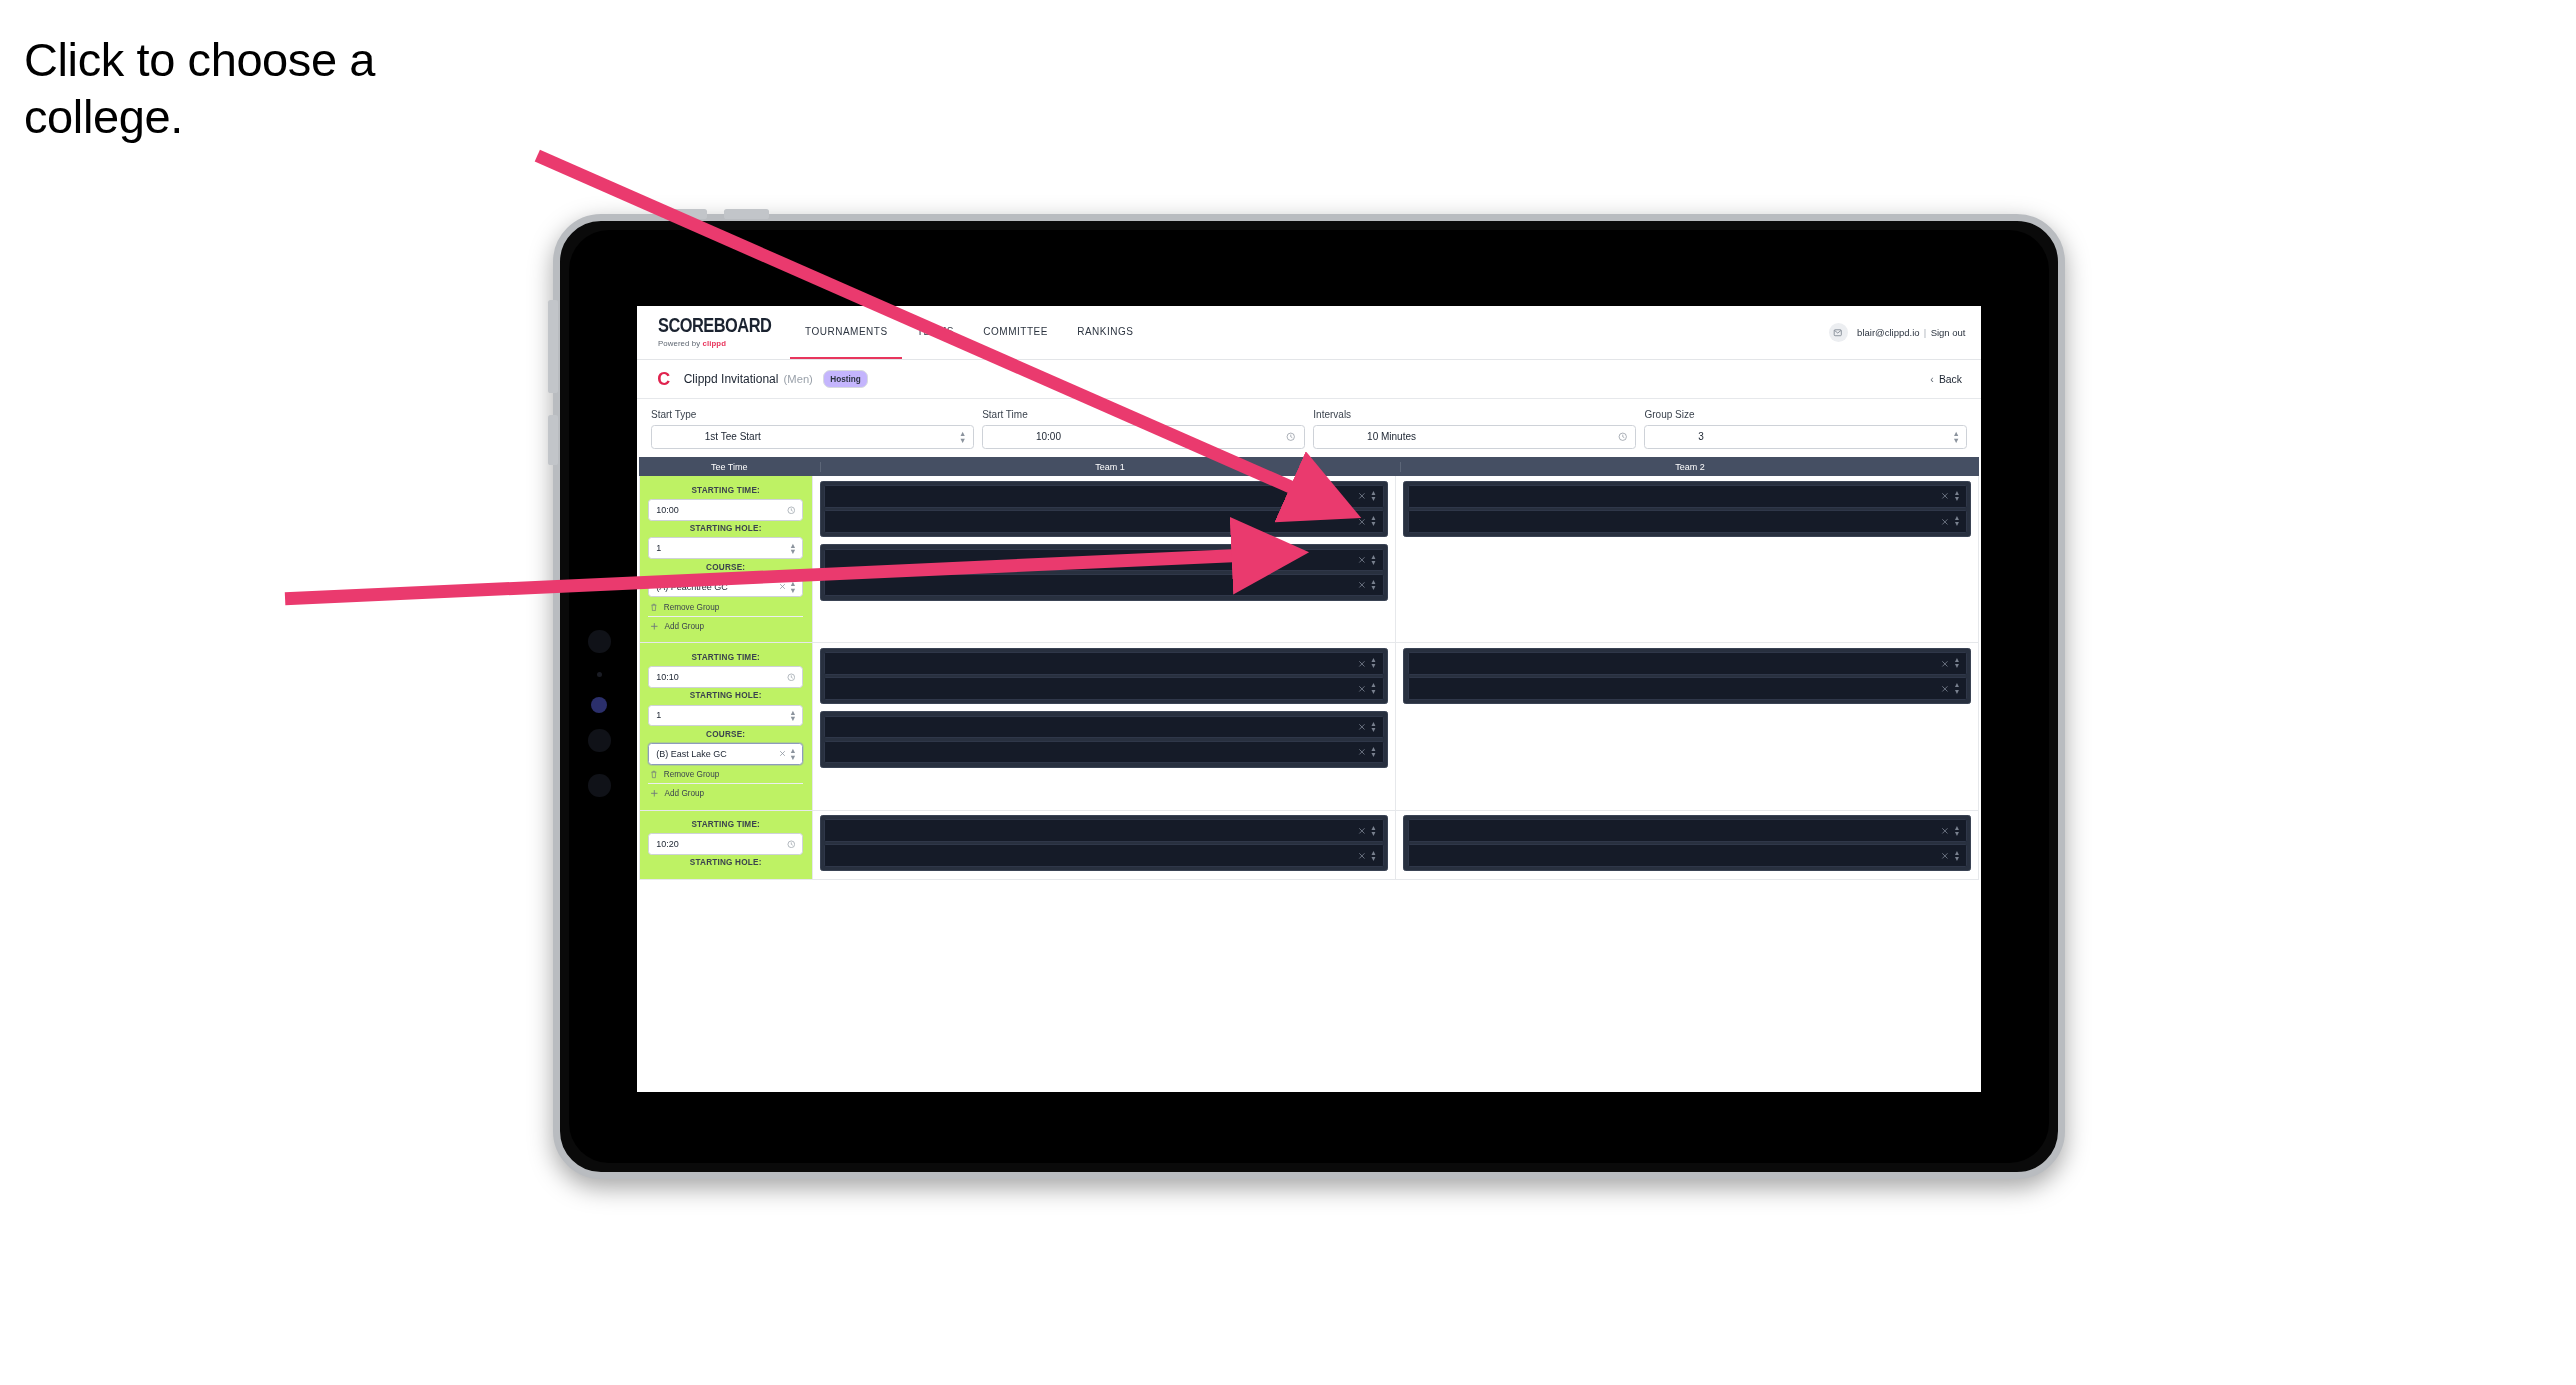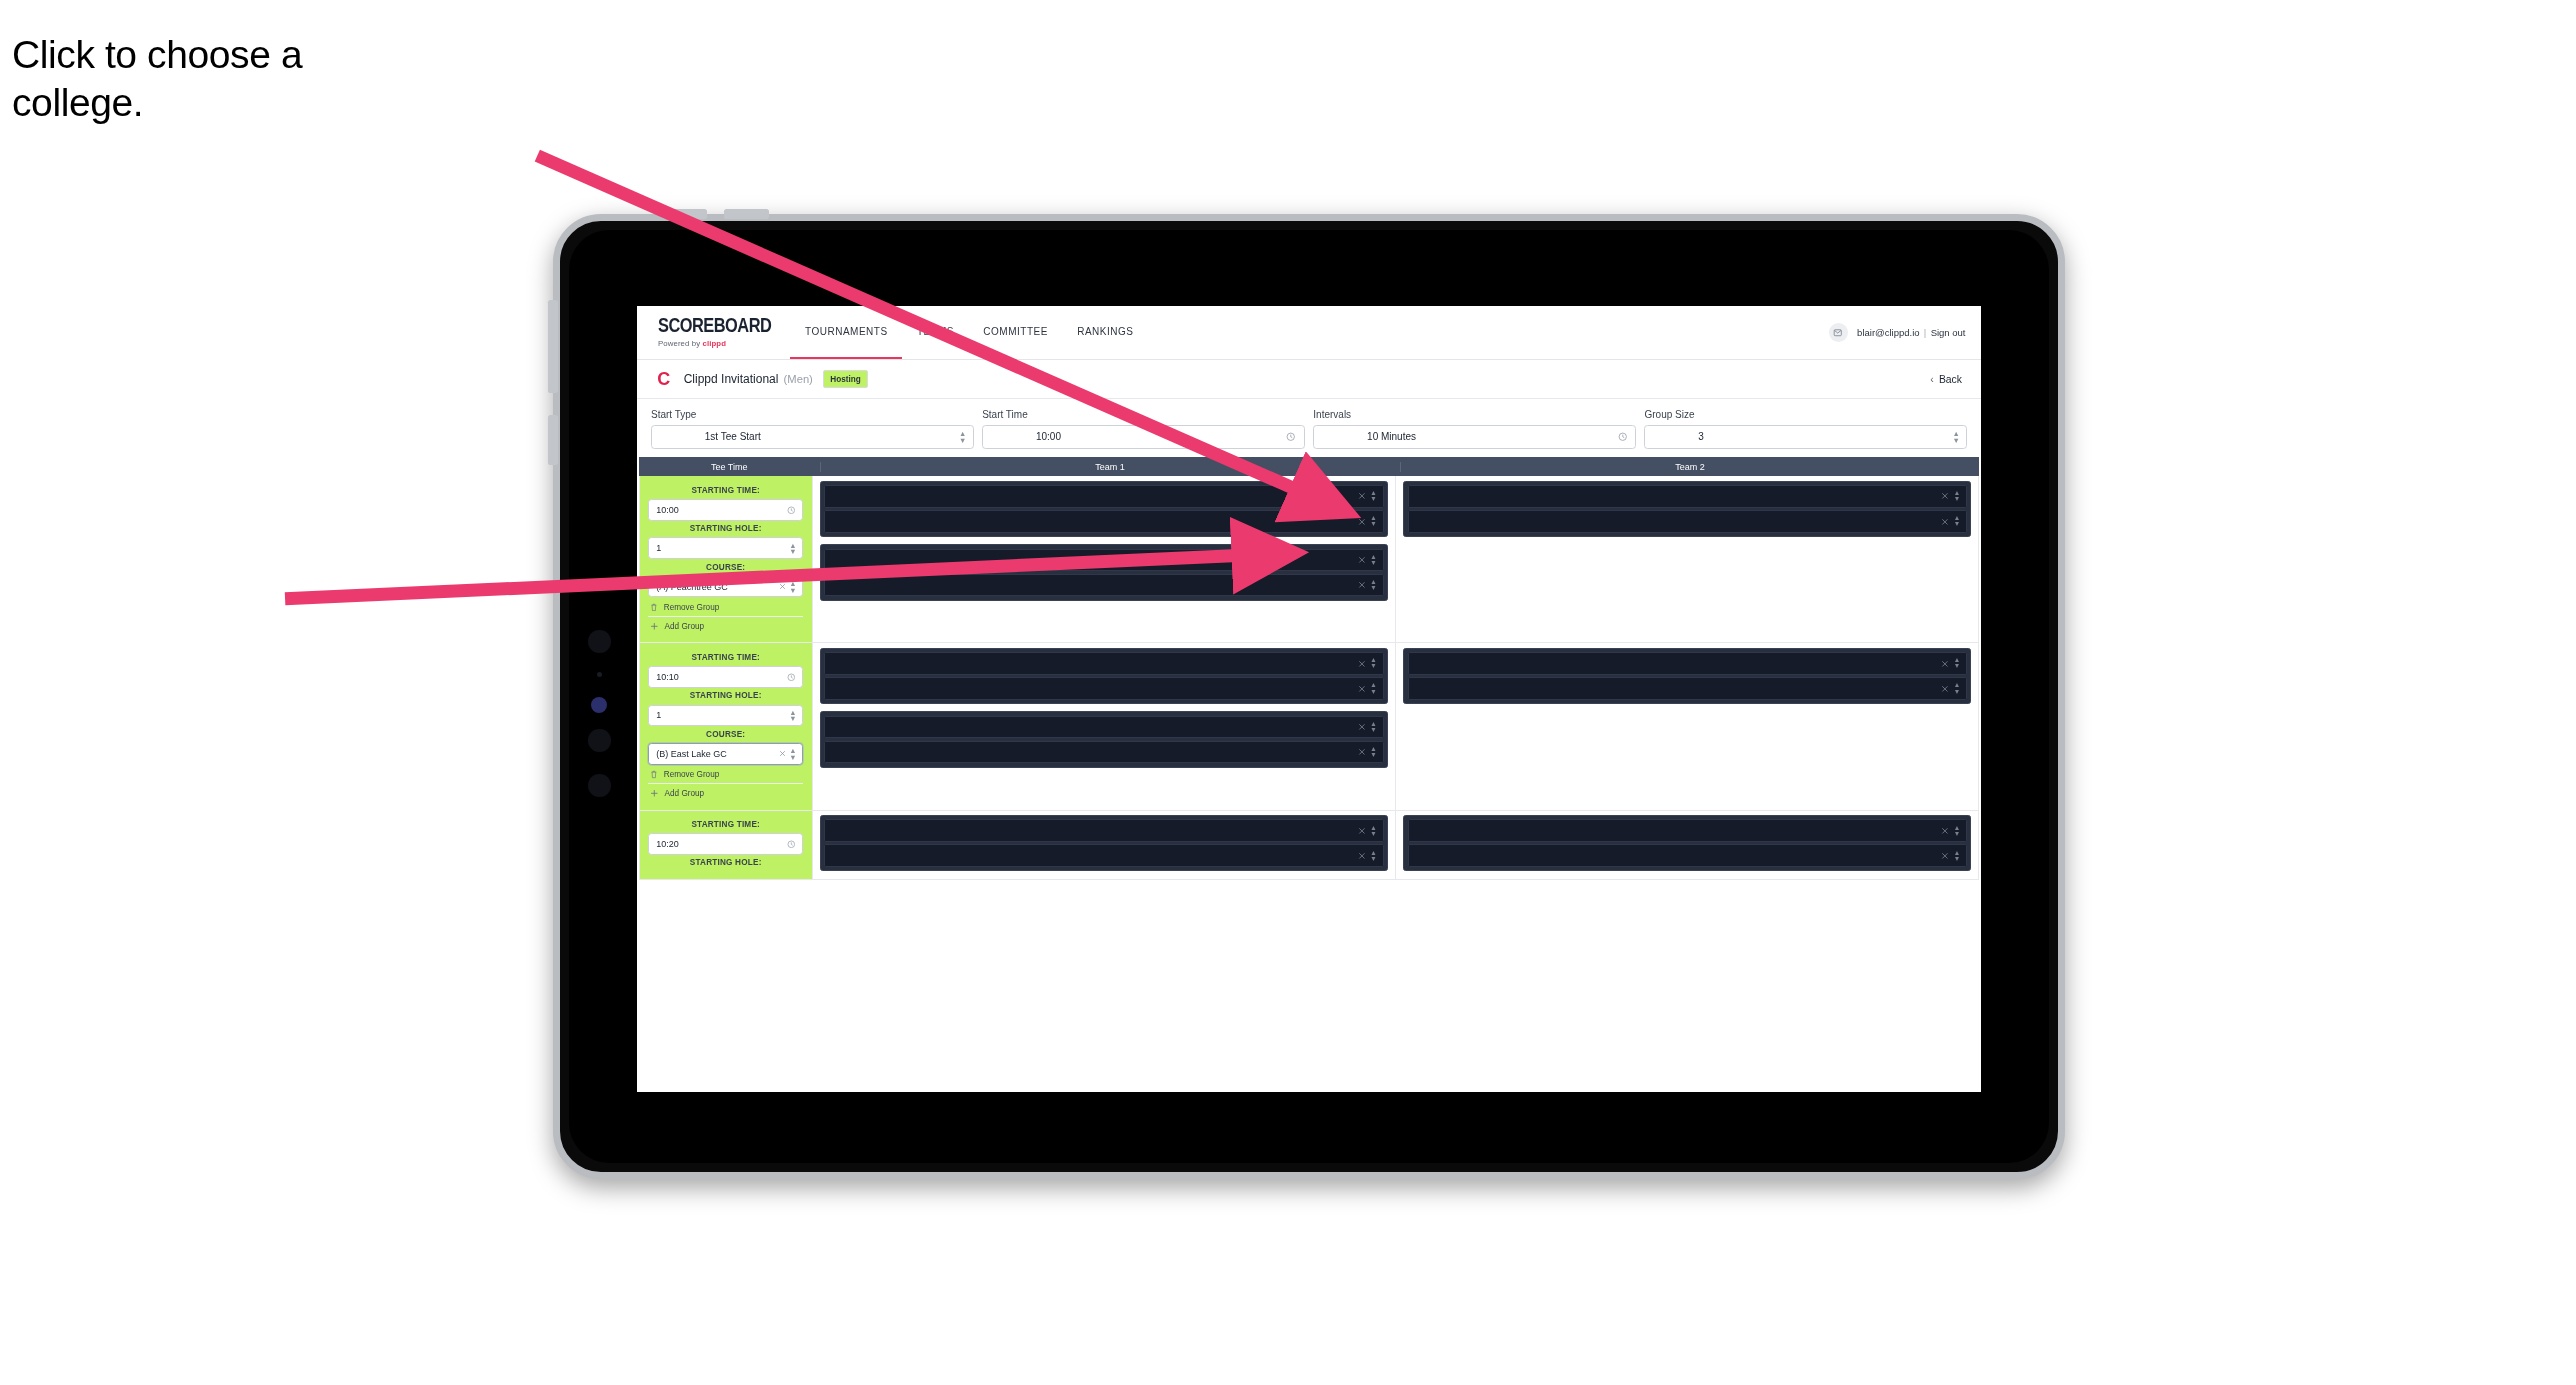--- a/index.html
+++ b/index.html
@@ -7,26 +7,27 @@
     width: 2576px; height: 1386px;
     background: #ffffff;
     font-family: "Liberation Sans", sans-serif;
     overflow: hidden;
   }
   #stage { position: relative; width: 2576px; height: 1386px; background:#fff; }
 
   
   .annot {
     position: absolute;
-    font-size: 39px;
+    font-size: 47px;
     line-height: 1.22;
     color: #000;
     font-family: "Liberation Sans", sans-serif;
     white-space: pre-line;
     letter-spacing: -0.4px;
+    margin-left: 12px;
   }
   #annot-college { left: 12px; top: 31px; width: 518px; }
   #annot-player  { left: 19px; top: 504px; width: 449px; }
 
   .arrow-svg { position: absolute; left:0; top:0; width:2576px; height:1386px; pointer-events:none; }
 
   
   #tablet {
     position: absolute;
     left: 553px; top: 214px;
@@ -108,21 +109,21 @@
   }
   .t-logo {
     width: 19px; height:19px; color:#e0234e; font-weight:900; font-size:18px;
     display:flex; align-items:center; justify-content:center; line-height:1;
     font-family:"Liberation Sans", sans-serif;
   }
   .t-name { margin-left: 10.4px; font-size: 12px; color:#1b2330; }
   .t-gender { margin-left: 5.2px; font-size: 11.2px; color:#9aa1aa; }
   .t-badge {
     margin-left: 10.4px; font-size: 8.2px; font-weight:700; color:#2c3440;
-    border:0.9px solid #d8dbe0; border-radius:2px; padding: 3.5px 6px; background:#bef264;
+    border:0.9px solid #d8dbe0; border-radius:7px; padding: 3.5px 6px; background:#c4b5fd;
   }
   .back-btn {
     margin-left:auto; display:flex; align-items:center; gap:5.2px;
     font-size: 10.4px; color:#1b2330; cursor:pointer; padding-right:3.5px;
   }
   .chev-left { font-size:10.4px; color:#5d6570; }
 
   
   #controls { display:flex; gap: 8.6px; padding: 9.5px 14px 8.6px 14px; background:#fff; }
   .ctrl { flex:1; }

